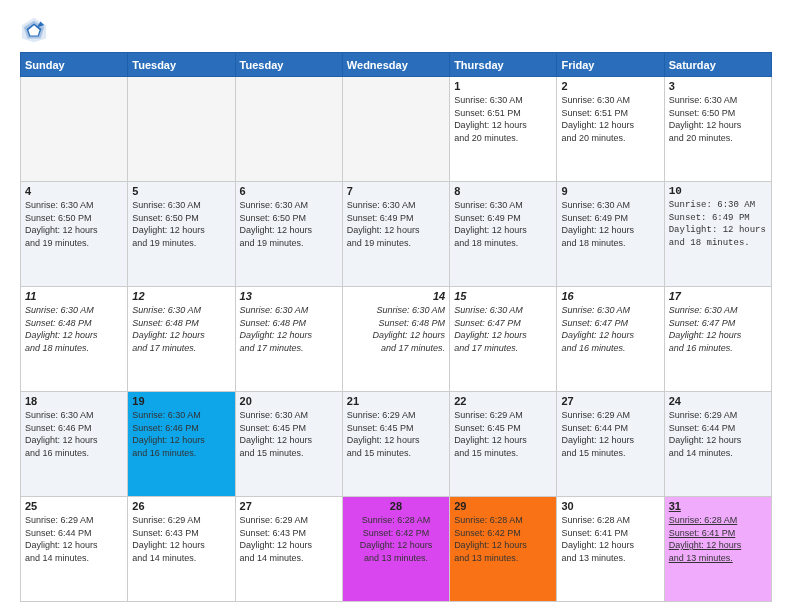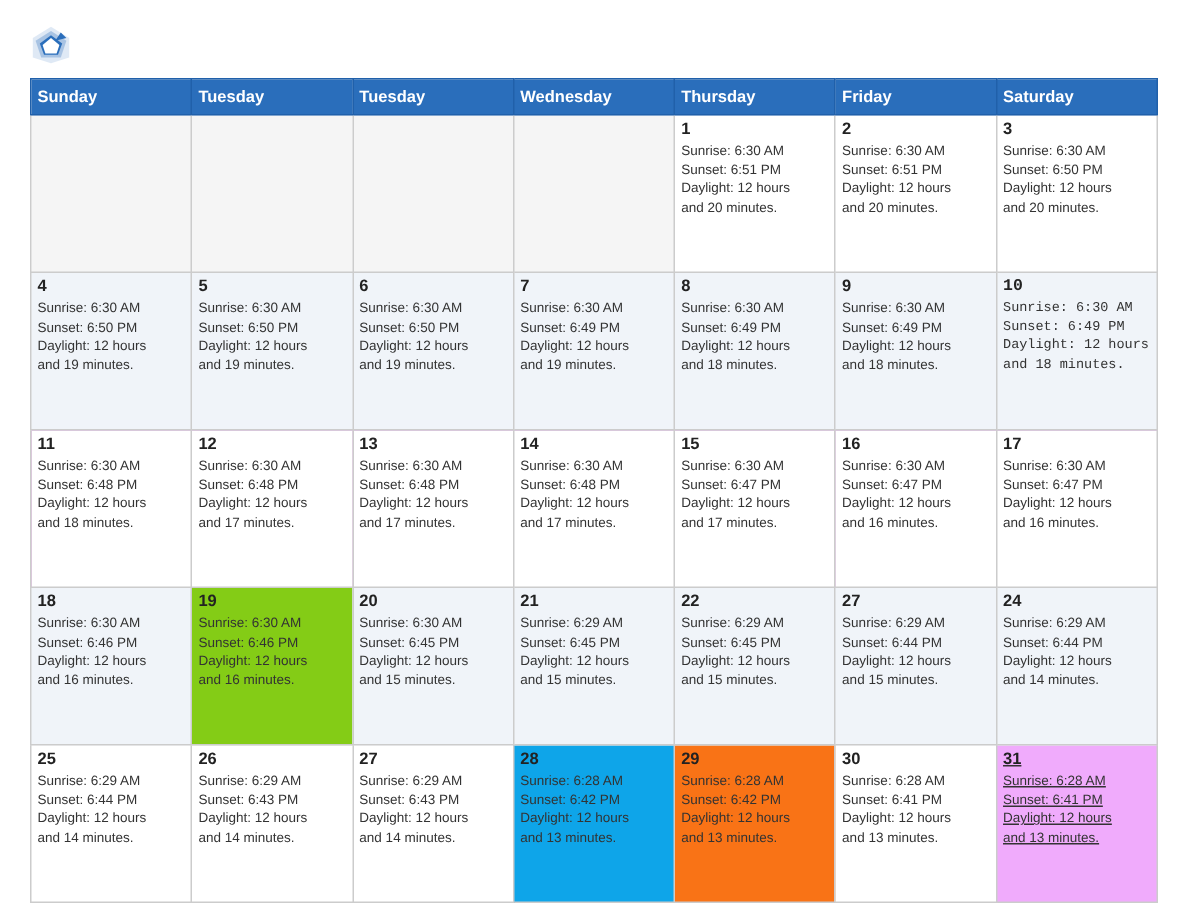--- a/index.html
+++ b/index.html
@@ -214,21 +214,21 @@
 and 18 minutes.</div>
           </td>
           <td style="background-color: rgb(240, 244, 249); font-family: Liberation Mono, monospace;">
             <div class="day-number">10</div>
             <div class="day-info" style="white-space: pre-line;">Sunrise: 6:30 AM
 Sunset: 6:49 PM
 Daylight: 12 hours
 and 18 minutes.</div>
           </td>
         </tr>
-        <tr style="background-color: #a21caf;">
+        <tr style="background-color: #a21caf; font-style: italic;">
           <td style="background-color: rgb(255, 255, 255);">
             <div class="day-number">11</div>
             <div class="day-info" style="white-space: pre-line;">Sunrise: 6:30 AM
 Sunset: 6:48 PM
 Daylight: 12 hours
 and 18 minutes.</div>
           </td>
           <td style="background-color: rgb(255, 255, 255);">
             <div class="day-number">12</div>
             <div class="day-info" style="white-space: pre-line;">Sunrise: 6:30 AM
@@ -236,21 +236,21 @@
 Daylight: 12 hours
 and 17 minutes.</div>
           </td>
           <td style="background-color: rgb(255, 255, 255);">
             <div class="day-number">13</div>
             <div class="day-info" style="white-space: pre-line;">Sunrise: 6:30 AM
 Sunset: 6:48 PM
 Daylight: 12 hours
 and 17 minutes.</div>
           </td>
-          <td style="background-color: rgb(255, 255, 255);">
+          <td style="background-color: rgb(255, 255, 255); text-align: right;">
             <div class="day-number">14</div>
             <div class="day-info" style="white-space: pre-line;">Sunrise: 6:30 AM
 Sunset: 6:48 PM
 Daylight: 12 hours
 and 17 minutes.</div>
           </td>
           <td style="background-color: rgb(255, 255, 255);">
             <div class="day-number">15</div>
             <div class="day-info" style="white-space: pre-line;">Sunrise: 6:30 AM
 Sunset: 6:47 PM
@@ -273,21 +273,21 @@
           </td>
         </tr>
         <tr style="background-color: rgb(240, 244, 249);">
           <td style="background-color: rgb(240, 244, 249);">
             <div class="day-number">18</div>
             <div class="day-info" style="white-space: pre-line;">Sunrise: 6:30 AM
 Sunset: 6:46 PM
 Daylight: 12 hours
 and 16 minutes.</div>
           </td>
-          <td style="background-color: #84cc16;">
+          <td style="background-color: #0ea5e9;">
             <div class="day-number">19</div>
             <div class="day-info" style="white-space: pre-line;">Sunrise: 6:30 AM
 Sunset: 6:46 PM
 Daylight: 12 hours
 and 16 minutes.</div>
           </td>
           <td style="background-color: rgb(240, 244, 249);">
             <div class="day-number">20</div>
             <div class="day-info" style="white-space: pre-line;">Sunrise: 6:30 AM
 Sunset: 6:45 PM
@@ -338,21 +338,21 @@
 Daylight: 12 hours
 and 14 minutes.</div>
           </td>
           <td style="background-color: rgb(255, 255, 255);">
             <div class="day-number">27</div>
             <div class="day-info" style="white-space: pre-line;">Sunrise: 6:29 AM
 Sunset: 6:43 PM
 Daylight: 12 hours
 and 14 minutes.</div>
           </td>
-          <td style="background-color: #0ea5e9;">
+          <td style="background-color: #d946ef; text-align: center;">
             <div class="day-number">28</div>
             <div class="day-info" style="white-space: pre-line;">Sunrise: 6:28 AM
 Sunset: 6:42 PM
 Daylight: 12 hours
 and 13 minutes.</div>
           </td>
           <td style="background-color: #f97316;">
             <div class="day-number">29</div>
             <div class="day-info" style="white-space: pre-line;">Sunrise: 6:28 AM
 Sunset: 6:42 PM

